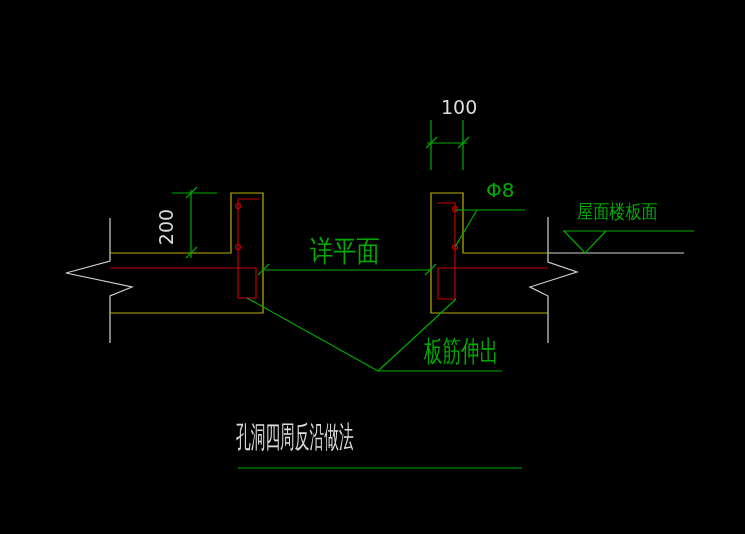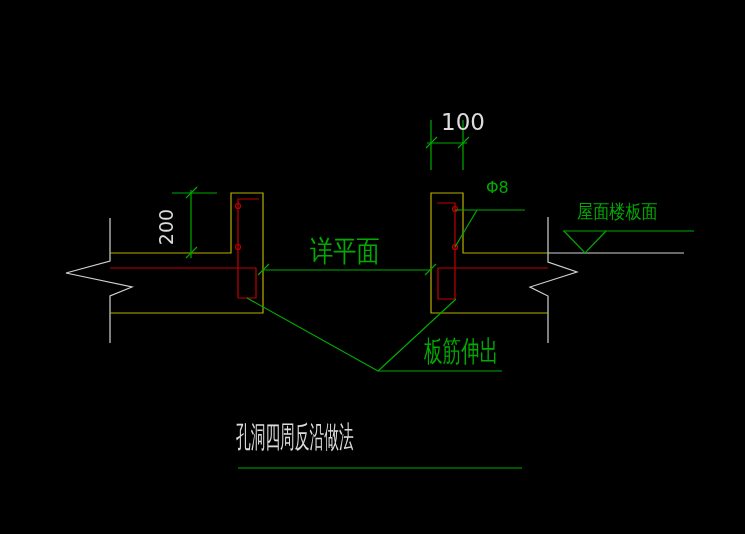--- a/index.html
+++ b/index.html
@@ -17,25 +17,25 @@
   }
   svg{position:absolute;left:0;top:0;}
   svg path,svg circle{fill:none;stroke-width:1.2;}
   .w{stroke:var(--cc-break-line);}
   .y{stroke:var(--cc-concrete-outline);}
   .r{stroke:var(--cc-rebar);}
   .g{stroke:var(--cc-annotation);}
   .txt{position:absolute;white-space:nowrap;line-height:1.05;}
   .green-text{color:var(--cc-annotation);}
   .white-text{color:var(--cc-dimension-text);}
-  .dim-100{left:441px;top:110px;font-size:23px;}
+  .dim-100{left:441px;top:98px;font-size:19px;}
   .dim-200{left:144px;top:217px;width:46px;height:20px;text-align:center;font-size:19px;
            transform:rotate(-90deg);transform-origin:center center;}
   .lbl-holewidth{left:310px;top:236px;font-size:29px;transform:scaleX(0.80);transform-origin:0 0;}
-  .lbl-phi8{left:486px;top:180px;font-size:16px;}
+  .lbl-phi8{left:486px;top:180px;font-size:20px;}
   .lbl-roof{left:577px;top:202px;font-size:19px;transform:scaleX(0.85);transform-origin:0 0;}
   .lbl-extend{left:424px;top:336px;font-size:29px;transform:scaleX(0.64);transform-origin:0 0;}
   .title{left:236px;top:421px;font-size:30px;transform:scaleX(0.49);transform-origin:0 0;}
 </style>
 </head>
 <body>
 
 <div class="canvas">
 
   <svg width="745" height="534" viewBox="0 0 745 534">

